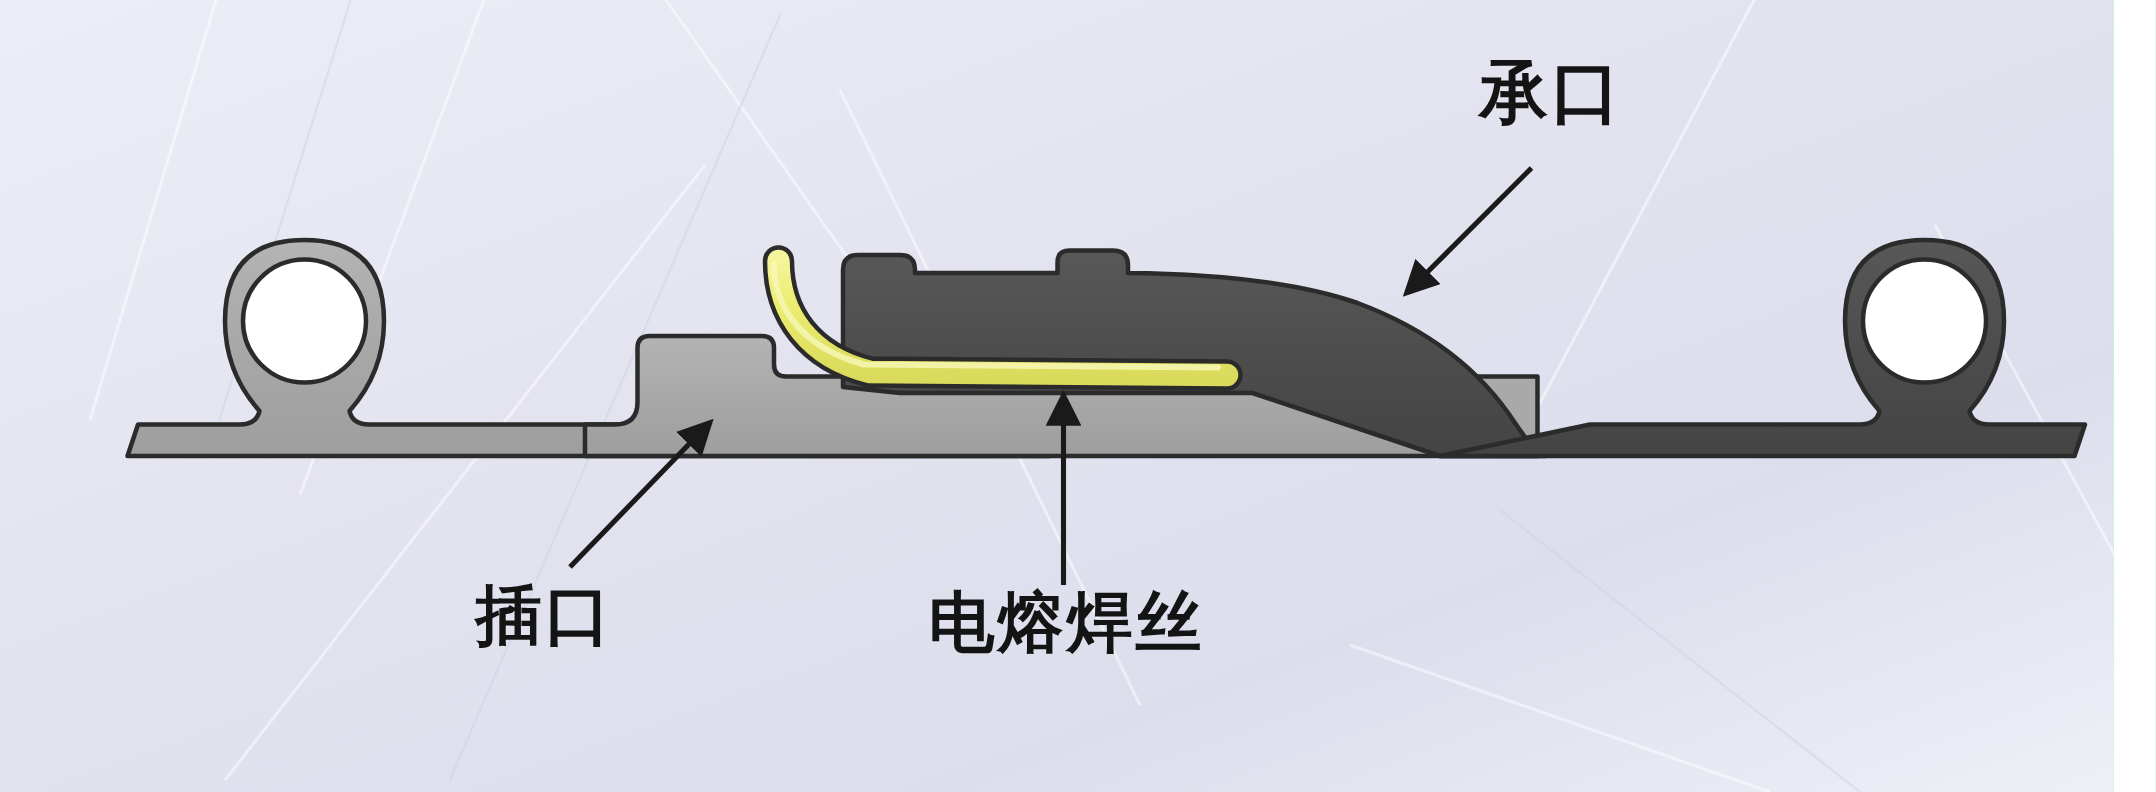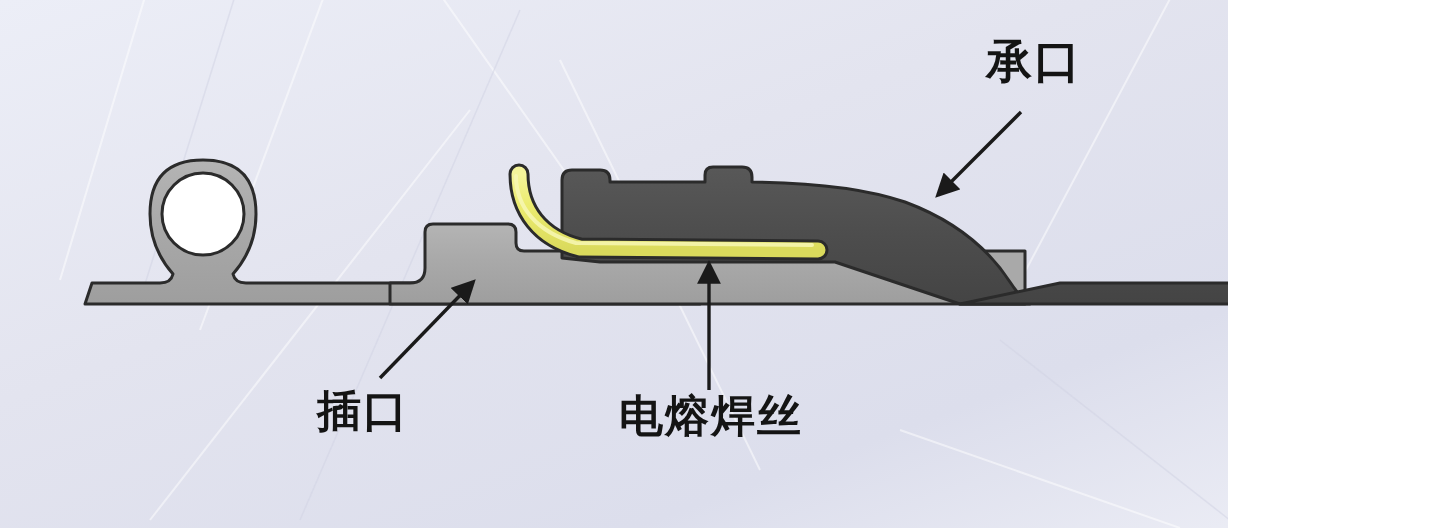--- a/index.html
+++ b/index.html
@@ -3,21 +3,21 @@
 <meta charset="utf-8">
 <title>Electrofusion Joint Cross-Section</title>
 <style>
   html, body {
     margin: 0;
     padding: 0;
     background: #ffffff;
   }
   #stage {
     position: relative;
-    width: 1228px;
+    width: 1409px;
     height: 528px;
     overflow: hidden;
     font-family: "Liberation Sans", "DejaVu Sans", sans-serif;
     background: #86efac;
     text-decoration: underline;
   }
   #diagram-svg {
     position: absolute;
     top: 0;
     left: 0;

